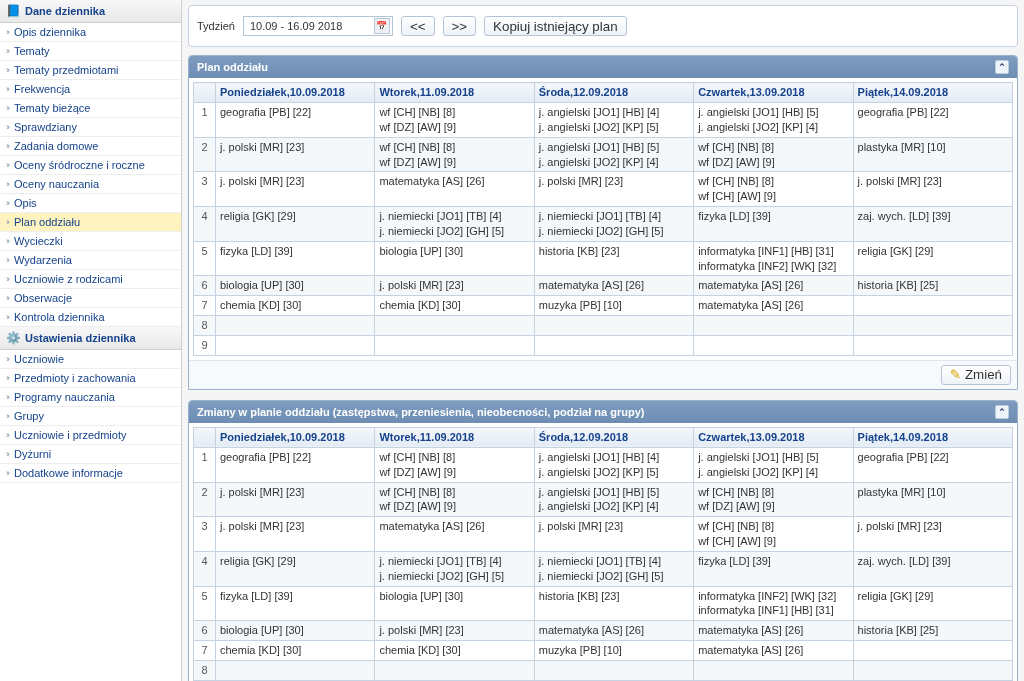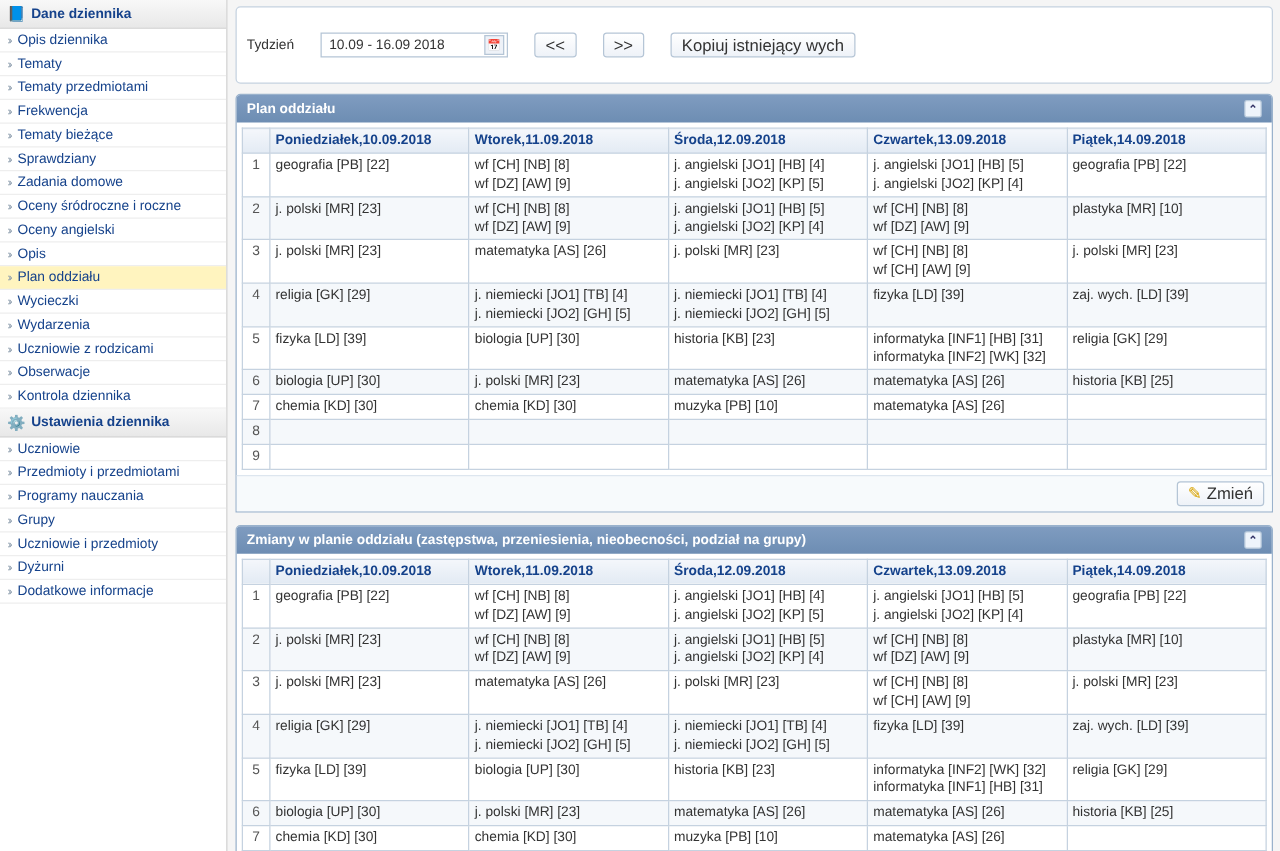--- a/index.html
+++ b/index.html
@@ -4,21 +4,21 @@
 <style>
   * { box-sizing: border-box; margin: 0; padding: 0; }
   body { font-family: Tahoma, Verdana, sans-serif; font-size: 11px; color: #333; background: #f5f5f5; display: flex; width: 1024px; height: 681px; overflow: hidden; }
   .sidebar { width: 182px; background: #fff; border-right: 1px solid #d0d0d0; overflow-y: auto; flex-shrink:0;}
   .sidebar-section-header { background: linear-gradient(#f8f8f8,#e8e8e8); padding: 4px 6px; font-weight: bold; color: #15428b; border-bottom: 1px solid #d0d0d0; display:flex; align-items:center; gap:4px;}
   .sidebar-section-header .icon { font-size:12px; }
   .sidebar-item { display: flex; align-items: center; padding: 3px 6px; border-bottom: 1px solid #eee; cursor: pointer; color:#15428b;}
   .sidebar-item.active { background: #fff4bf; }
   .sidebar-item .chev { color:#8899aa; margin-right:6px; font-size:9px; letter-spacing:-2px;}
   .main { flex: 1; padding: 5px 6px 6px 6px; overflow:auto;}
-  .toolbar { background:#fff; border:1px solid #c5d2e0; border-radius:4px; padding:20px 8px; display:flex; align-items:center; gap:21px; margin-bottom:8px;}
+  .toolbar { background:#fff; border:1px solid #c5d2e0; border-radius:4px; padding:10px 8px; display:flex; align-items:center; gap:8px; margin-bottom:8px;}
   .toolbar label { color:#333; }
   .toolbar .date-input { border:1px solid #b5c5d6; padding:2px 22px 2px 6px; background:#fff; position:relative; width:150px; height:20px; display:flex; align-items:center;text-align:center;}
   .toolbar .cal-btn { position:absolute; right:2px; top:1px; width:16px;height:16px;border:1px solid #b5c5d6;background:#eef2f8;display:flex;align-items:center;justify-content:center;font-size:9px;color:#557;cursor:pointer;}
   .btn { border:1px solid #b5c5d6; background:linear-gradient(#fff,#eef2f8); padding:2px 8px; border-radius:3px; cursor:pointer; color:#333; display:inline-flex;align-items:center;gap:4px;height:20px;}
   .panel { border:1px solid #9ab2cc; border-radius:4px 4px 0 0; margin-bottom:10px; background:#fff;}
   .panel-header { background:linear-gradient(#7f9cc0,#6d8db3); color:#fff; font-weight:bold; padding:4px 8px; border-radius:3px 3px 0 0; display:flex; justify-content:space-between; align-items:center;}
   .collapse-btn { width:14px;height:14px;border:1px solid #bcd; background:#eef4fb; color:#336; display:flex;align-items:center;justify-content:center;font-size:9px;border-radius:2px;cursor:pointer;}
   .panel-body { padding:4px; }
   table.plan { border-collapse: collapse; width:100%; table-layout:fixed;}
   table.plan th, table.plan td { border:1px solid #c5d2e0; padding:2px 4px; font-size:11px; vertical-align:top; line-height:1.35;}
@@ -66,21 +66,21 @@
     <div class="sidebar-item">
       <span class="chev">››</span>
       <span>Zadania domowe</span>
     </div>
     <div class="sidebar-item">
       <span class="chev">››</span>
       <span>Oceny śródroczne i roczne</span>
     </div>
     <div class="sidebar-item">
       <span class="chev">››</span>
-      <span>Oceny angielski</span>
+      <span>Oceny nauczania</span>
     </div>
     <div class="sidebar-item">
       <span class="chev">››</span>
       <span>Opis</span>
     </div>
     <div class="sidebar-item active">
       <span class="chev">››</span>
       <span>Plan oddziału</span>
     </div>
     <div class="sidebar-item">
@@ -106,21 +106,21 @@
     <div class="sidebar-section-header">
       <span class="icon">⚙️</span>
       <span>Ustawienia dziennika</span>
     </div>
     <div class="sidebar-item">
       <span class="chev">››</span>
       <span>Uczniowie</span>
     </div>
     <div class="sidebar-item">
       <span class="chev">››</span>
-      <span>Przedmioty i przedmiotami</span>
+      <span>Przedmioty i zachowania</span>
     </div>
     <div class="sidebar-item">
       <span class="chev">››</span>
       <span>Programy nauczania</span>
     </div>
     <div class="sidebar-item">
       <span class="chev">››</span>
       <span>Grupy</span>
     </div>
     <div class="sidebar-item">
@@ -139,21 +139,21 @@
 
 <div class="main">
   <div class="toolbar">
     <label>Tydzień</label>
     <div class="date-input">
       <span>10.09 - 16.09 2018</span>
       <span class="cal-btn">📅</span>
     </div>
     <button class="btn">&lt;&lt;</button>
     <button class="btn">&gt;&gt;</button>
-    <button class="btn">Kopiuj istniejący wych</button>
+    <button class="btn">Kopiuj istniejący plan</button>
   </div>
 
   <div class="panel">
     <div class="panel-header">
       <span>Plan oddziału</span>
       <span class="collapse-btn">⌃</span>
     </div>
     <div class="panel-body">
       <table class="plan" id="table1">
           <colgroup>

